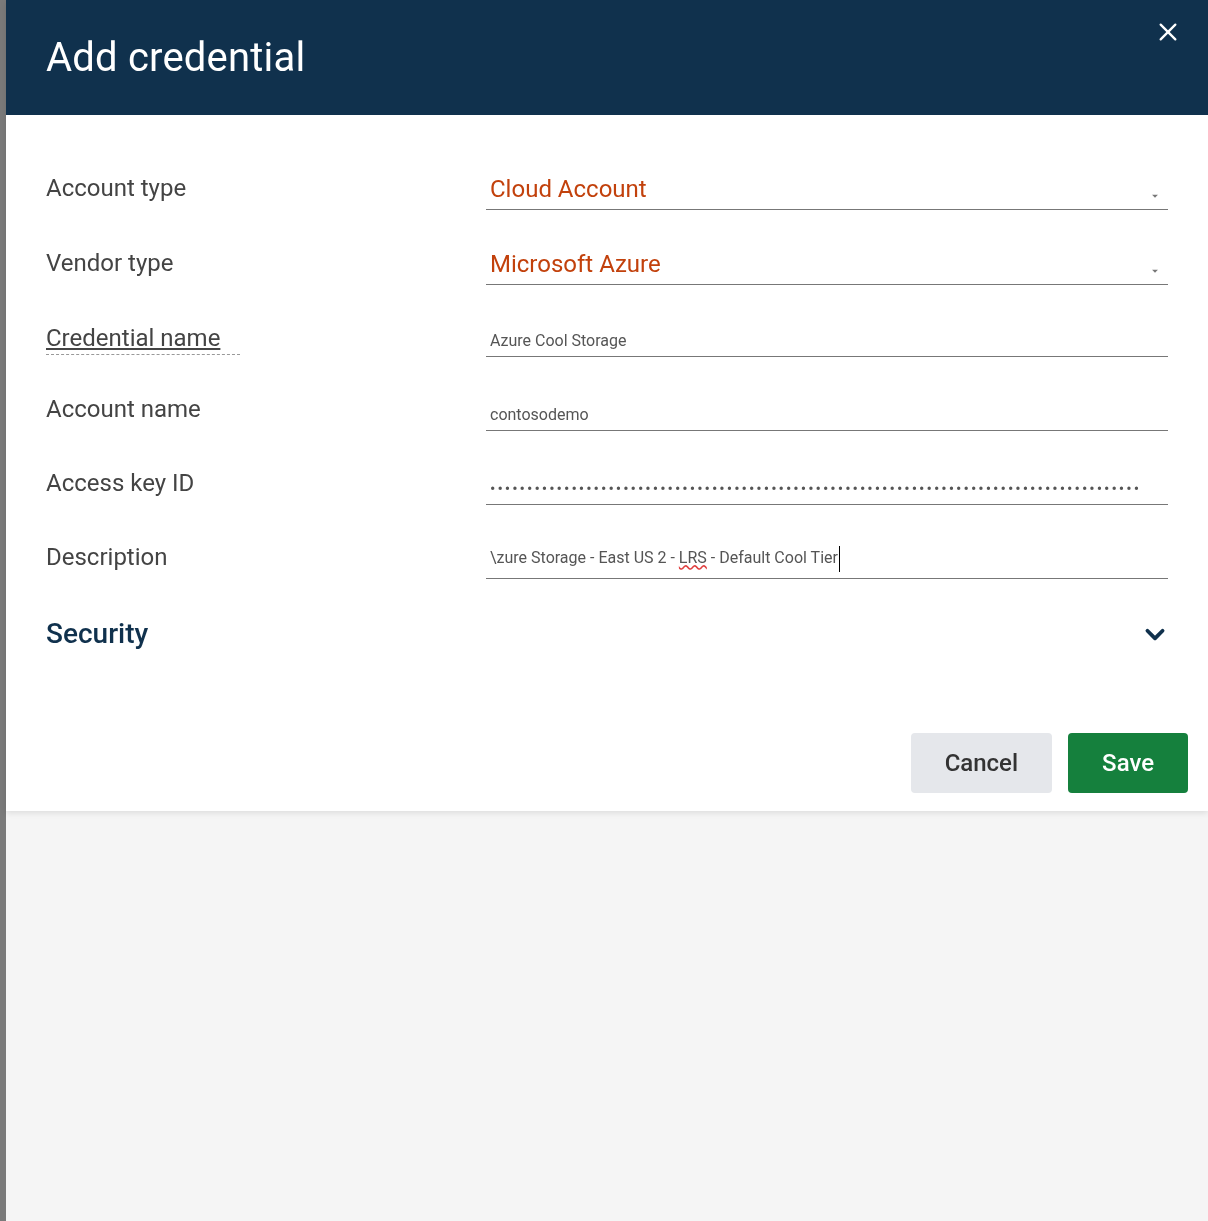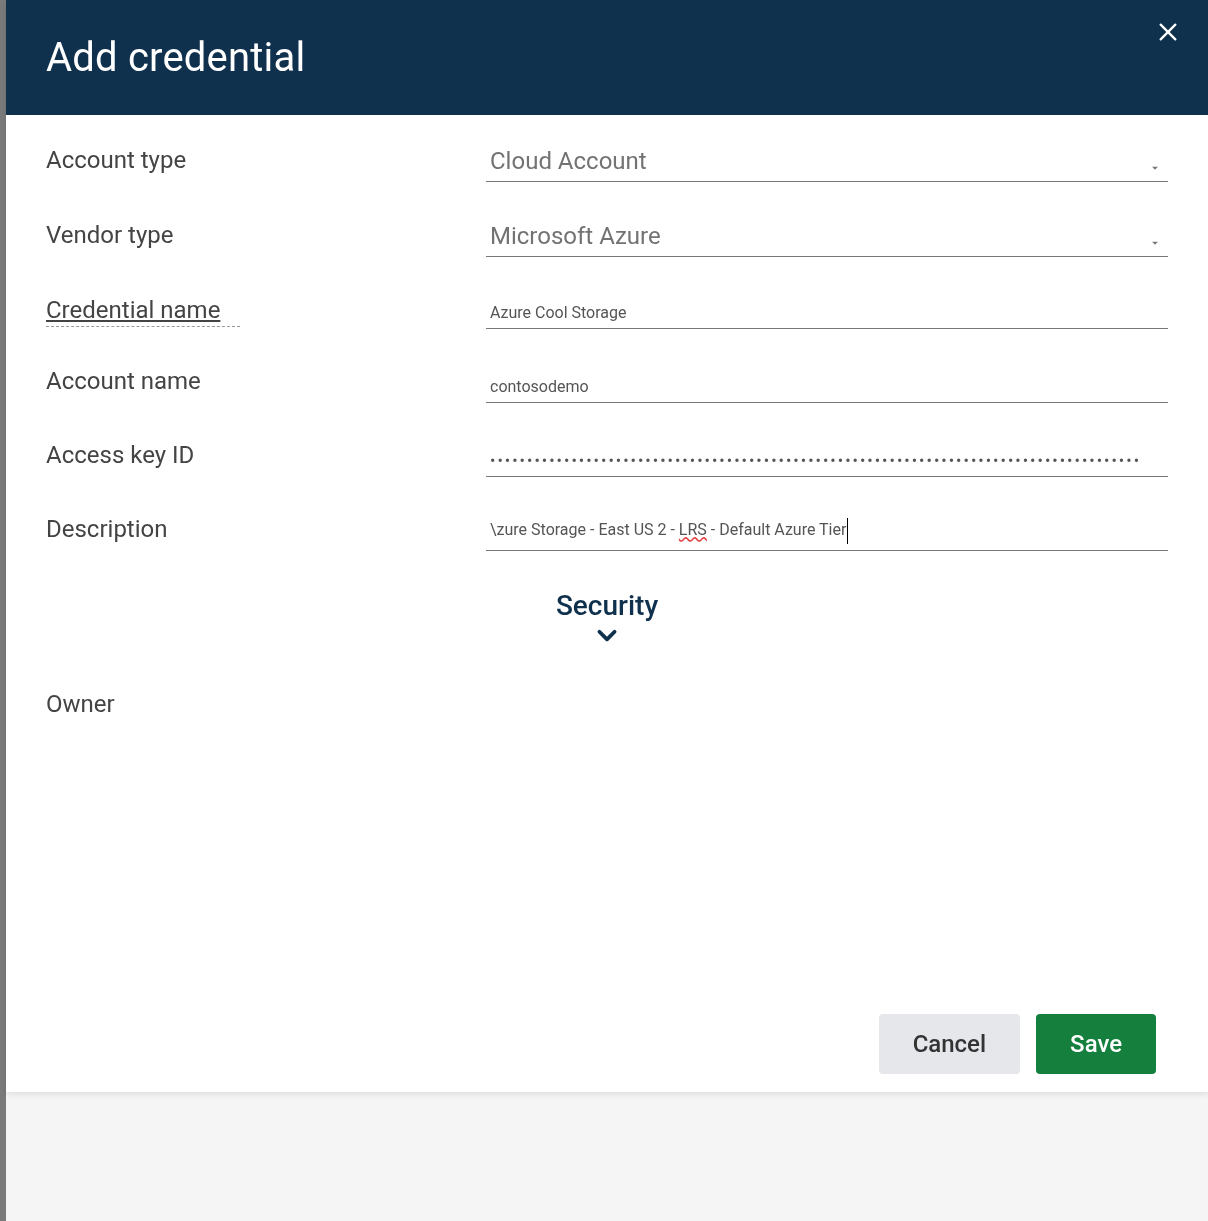--- a/index.html
+++ b/index.html
@@ -20,25 +20,26 @@
       top: 0;
       width: 6px;
       height: 100%;
       background: #7a7a7a;
     }
     .modal {
       position: absolute;
       left: 6px;
       top: 0;
       right: 0;
-      height: 1092px;
+      height: 811px;
       background: #fff;
       display: flex;
       flex-direction: column;
       box-shadow: 0 2px 6px rgba(0,0,0,0.1);
+      gap: 28px;
     }
     .modal-header {
       background: #10314d;
       color: #fff;
       padding: 34px 40px;
       position: relative;
       display: flex;
       align-items: center;
     }
     .modal-title {
@@ -109,21 +110,21 @@
       font-family: inherit;
       padding: 2px 4px 0 4px;
       width: 100%;
     }
     .form-control.pw {
       letter-spacing: 2px;
     }
     .select-value {
       flex: 1;
       font-size: 24px;
-      color: #737373;
+      color: #c2410c;
       padding: 2px 4px 0 4px;
     }
     .select-caret {
       color: #777;
       padding-right: 6px;
     }
     .select-caret svg {
       width: 14px;
       height: 14px;
       display: block;
@@ -137,37 +138,36 @@
       text-decoration-skip-ink: none;
       text-align: center;
     }
     .section-header {
       display: flex;
       align-items: center;
       justify-content: space-between;
       margin-top: 8px;
       margin-bottom: 42px;
       cursor: pointer;
-      flex-direction: column;
     }
     .section-title {
       font-size: 28px;
       color: #10314d;
       font-weight: 500;
     }
     .section-chevron {
       color: #10314d;
     }
     .section-chevron svg {
       width: 26px;
       height: 26px;
       display: block;
     }
     .modal-footer {
-      padding: 18px 52px 18px 40px;
+      padding: 18px 20px 18px 40px;
       display: flex;
       justify-content: flex-end;
       gap: 16px;
     }
     .btn {
       font-size: 24px;
       padding: 16px 34px;
       border: none;
       border-radius: 4px;
       cursor: pointer;
@@ -254,21 +254,21 @@
       <div class="form-label">Access key ID</div>
       <div class="form-control-wrap">
         <input type="text" class="form-control pw" value="••••••••••••••••••••••••••••••••••••••••••••••••••••••••••••••••••••••••••••••••••••••••" style="">
       </div>
     </div>
 
     <div class="form-row">
       <div class="form-label">Description</div>
       <div class="form-control-wrap">
         <div class="form-control description-input" style="white-space:nowrap; overflow:hidden;">
-          <span>\zure Storage - East US 2 - </span><span class="spell-error">LRS</span><span> - Default Azure Tier</span><span class="text-cursor"></span>
+          <span>\zure Storage - East US 2 - </span><span class="spell-error">LRS</span><span> - Default Cool Tier</span><span class="text-cursor"></span>
         </div>
       </div>
     </div>
 
     <div class="section-header">
       <div class="section-title">Security</div>
       <div class="section-chevron">
         <svg viewBox="0 0 24 24" fill="none" stroke="currentColor" stroke-width="3.5" stroke-linecap="round" stroke-linejoin="round">
           <polyline points="5 9 12 16 19 9"></polyline>
         </svg>

